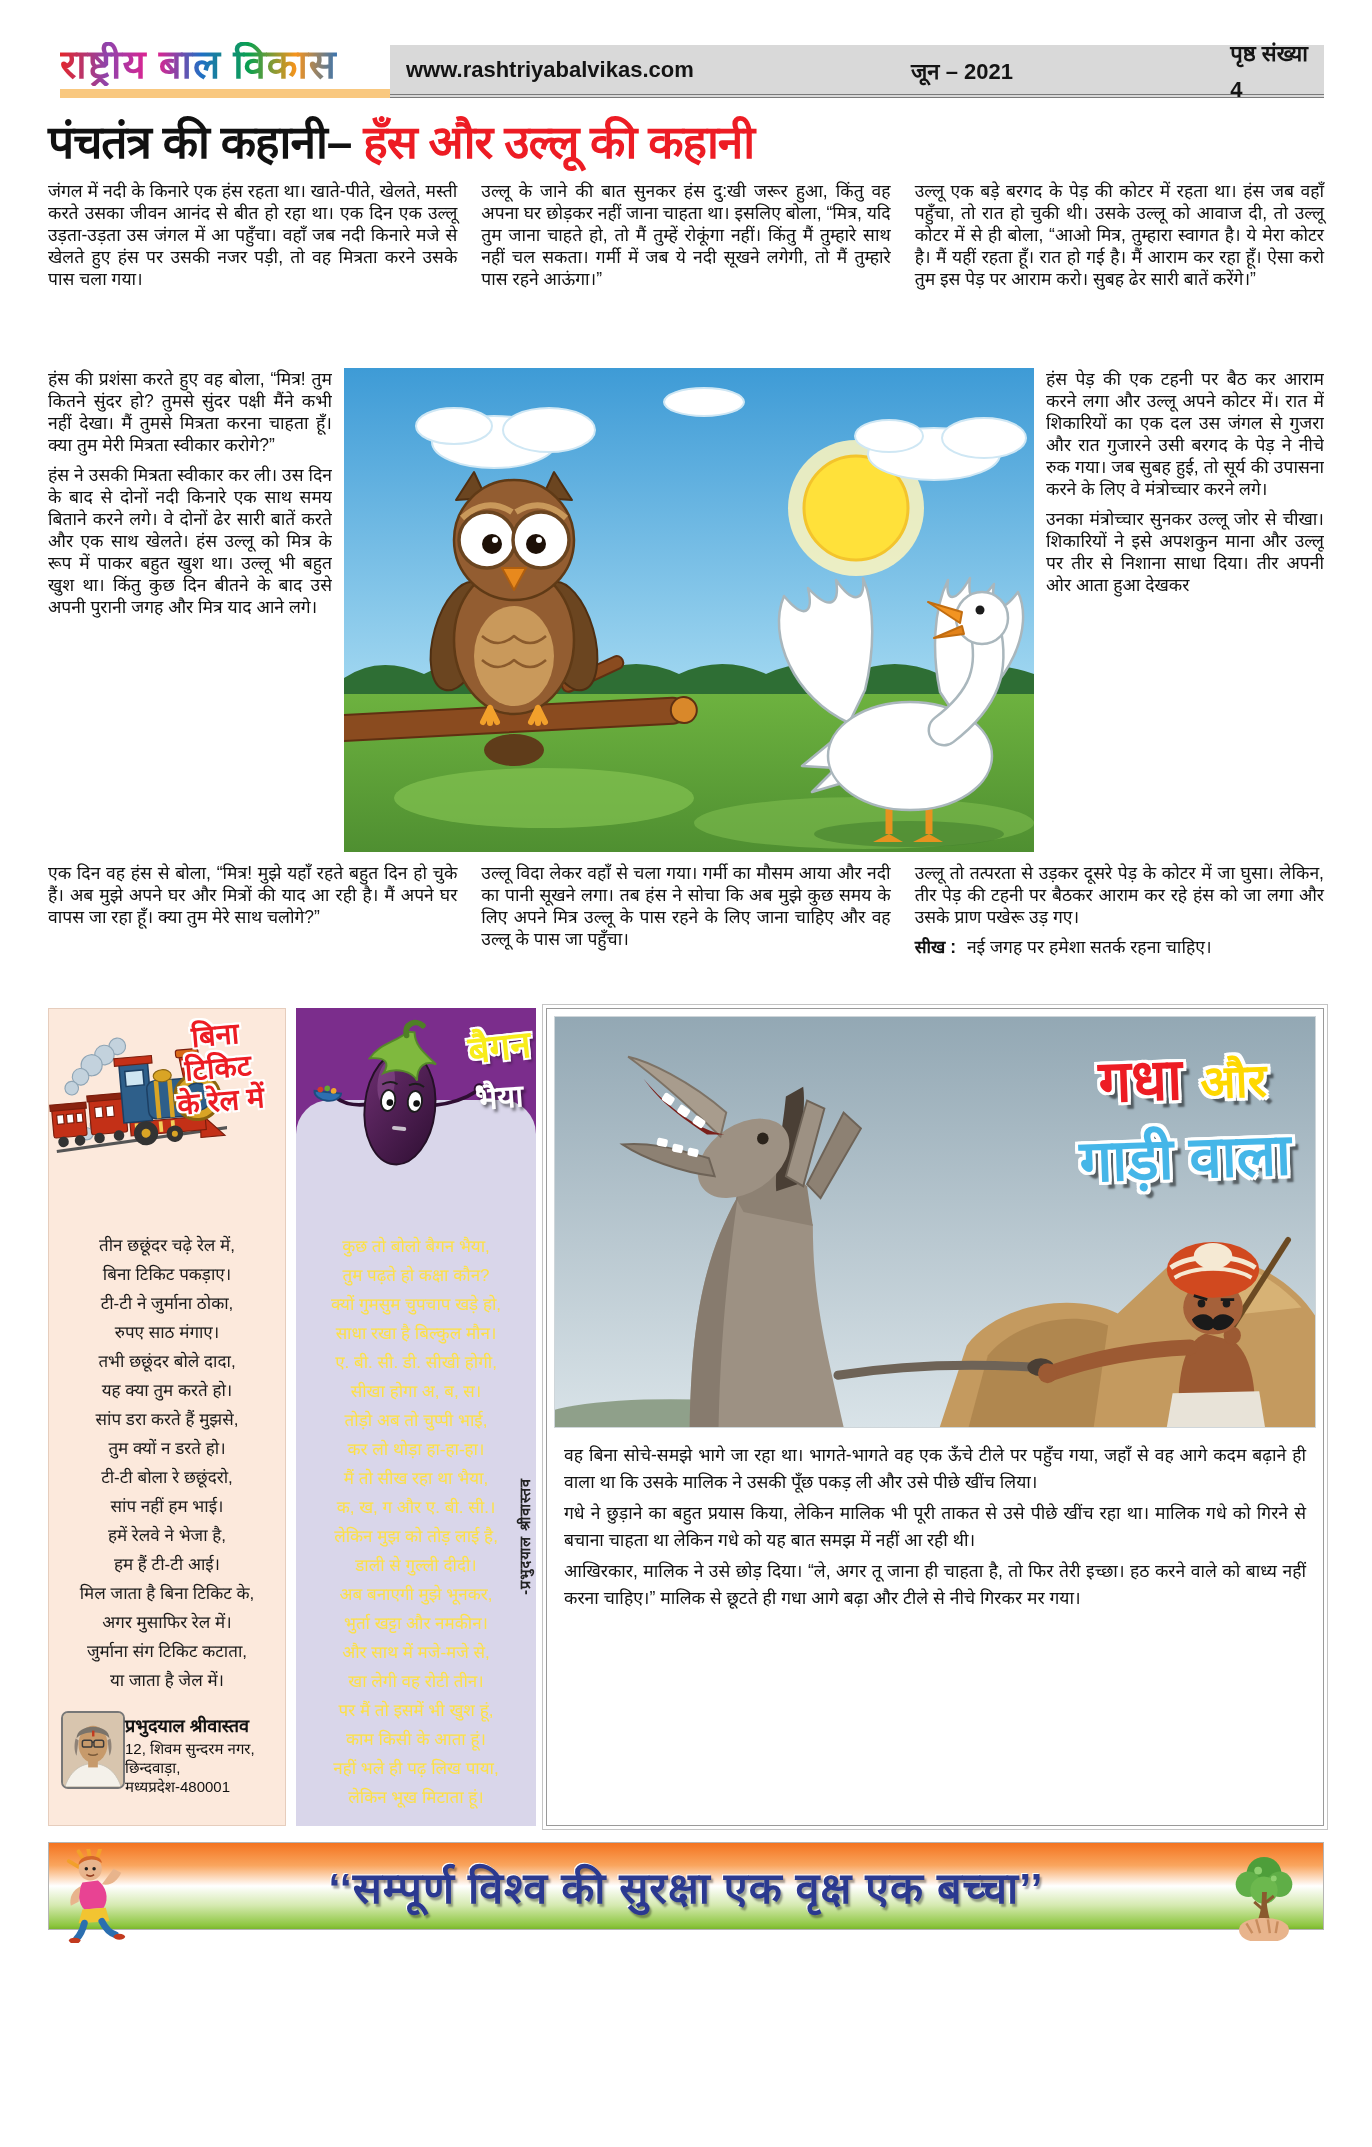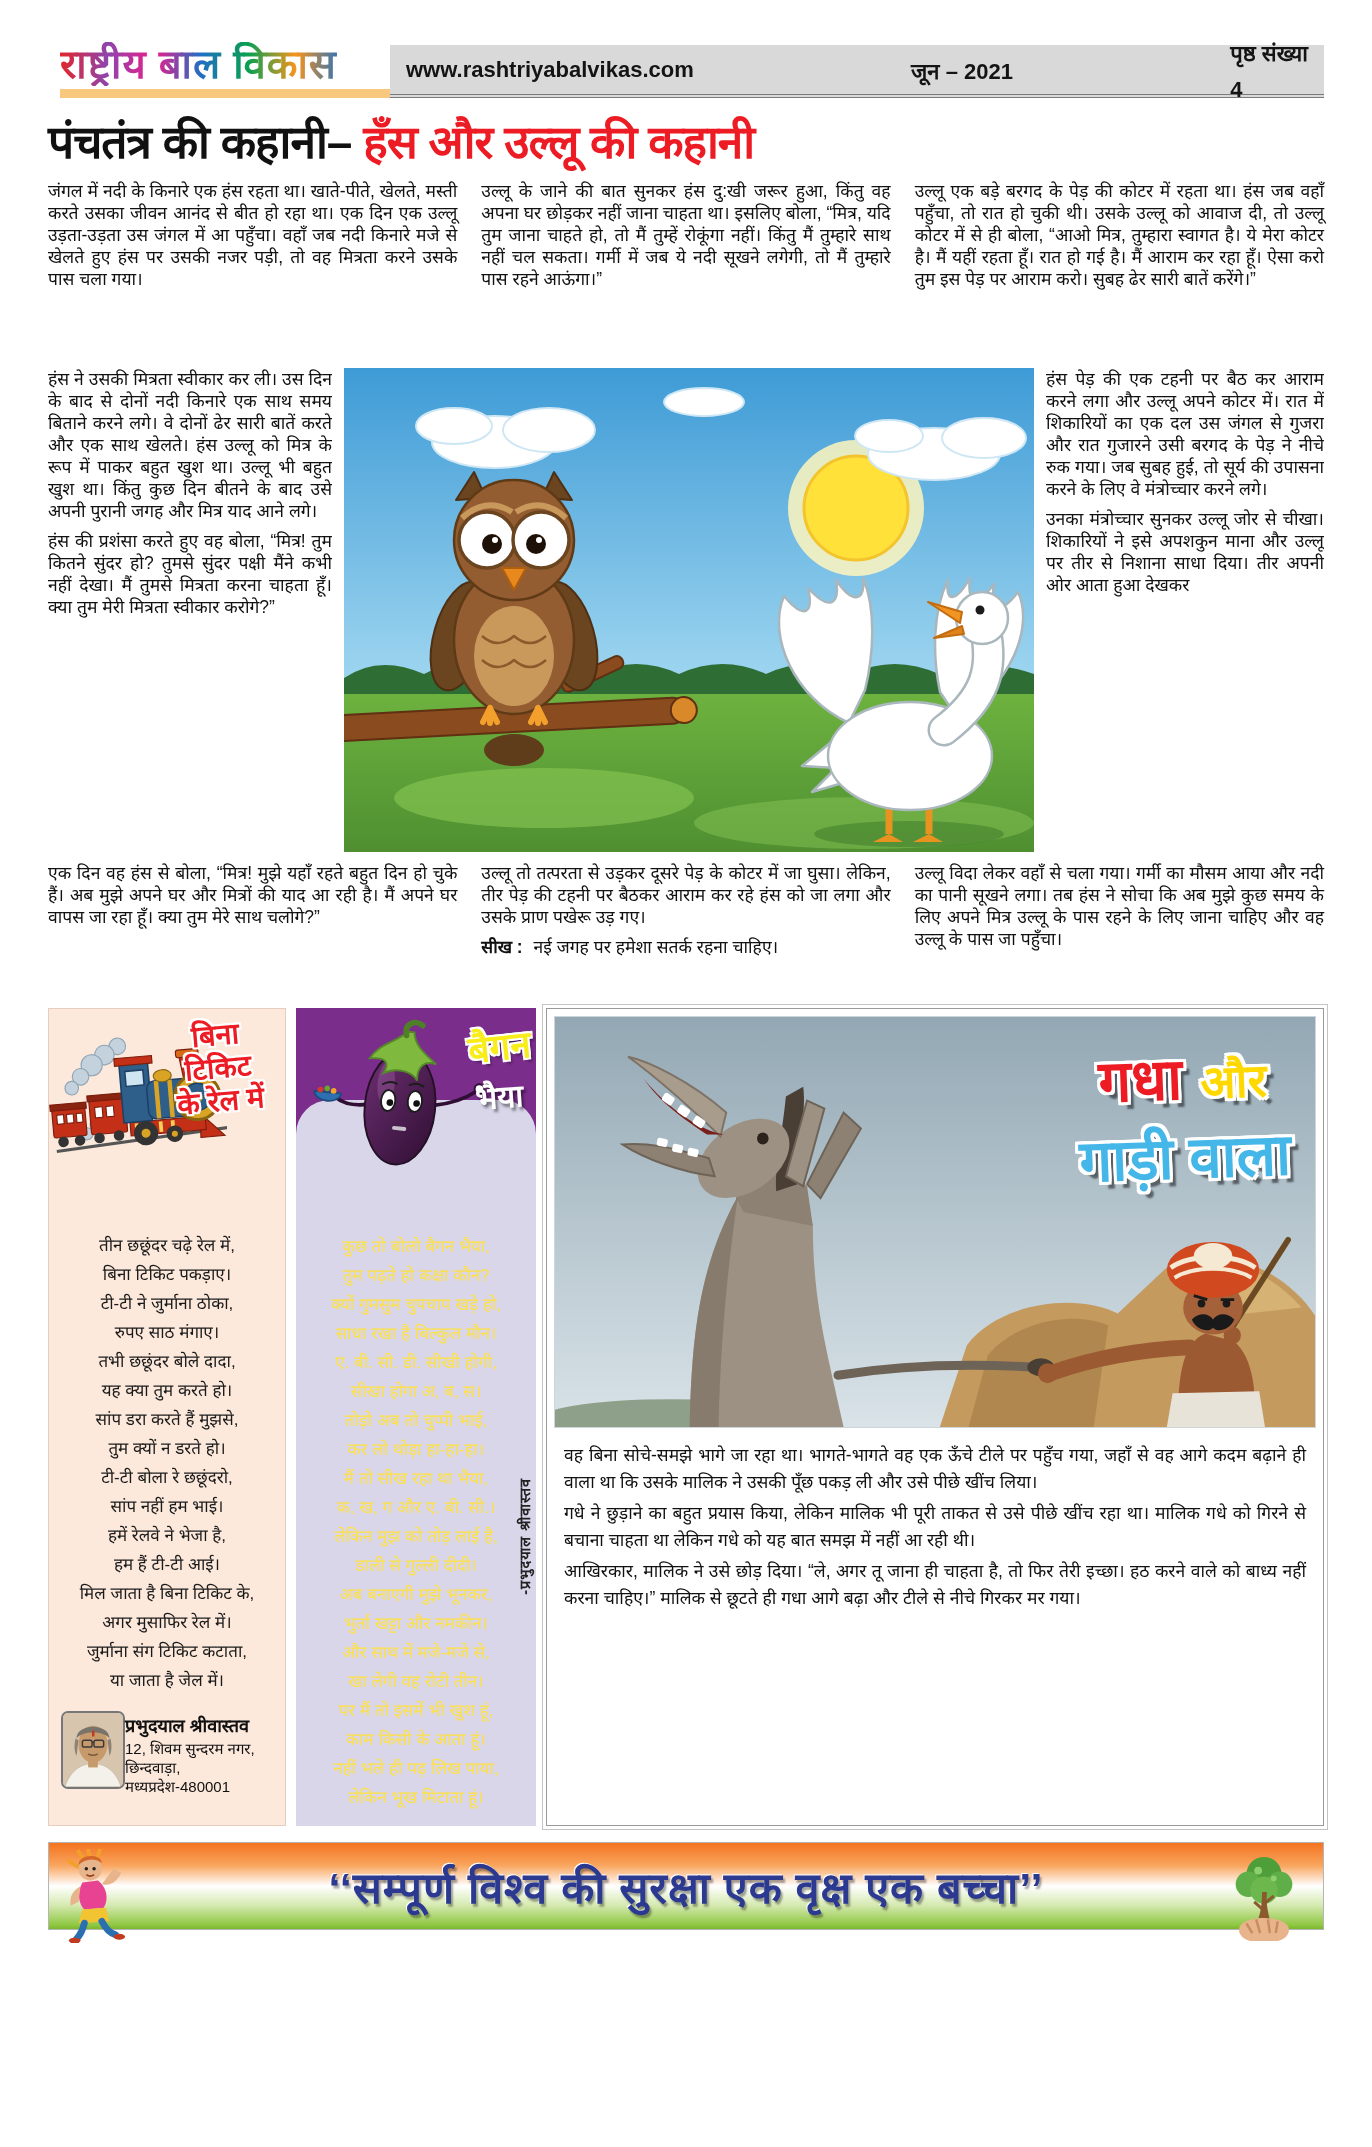--- a/index.html
+++ b/index.html
@@ -134,22 +134,22 @@
     <div>
         <p class="body">उल्लू के जाने की बात सुनकर हंस दु:खी जरूर हुआ, किंतु वह अपना घर छोड़कर नहीं जाना चाहता था। इसलिए बोला, “मित्र, यदि तुम जाना चाहते हो, तो मैं तुम्हें रोकूंगा नहीं। किंतु मैं तुम्हारे साथ नहीं चल सकता। गर्मी में जब ये नदी सूखने लगेगी, तो मैं तुम्हारे पास रहने आऊंगा।”</p>
       </div>
     <div>
         <p class="body">उल्लू एक बड़े बरगद के पेड़ की कोटर में रहता था। हंस जब वहाँ पहुँचा, तो रात हो चुकी थी। उसके उल्लू को आवाज दी, तो उल्लू कोटर में से ही बोला, “आओ मित्र, तुम्हारा स्वागत है। ये मेरा कोटर है। मैं यहीं रहता हूँ। रात हो गई है। मैं आराम कर रहा हूँ। ऐसा करो तुम इस पेड़ पर आराम करो। सुबह ढेर सारी बातें करेंगे।”</p>
       </div>
   </div>
 
   <div class="row-mid">
     <div class="side">
+      <p class="body">हंस की प्रशंसा करते हुए वह बोला, “मित्र! तुम कितने सुंदर हो? तुमसे सुंदर पक्षी मैंने कभी नहीं देखा। मैं तुमसे मित्रता करना चाहता हूँ। क्या तुम मेरी मित्रता स्वीकार करोगे?”</p>
       <p class="body">हंस ने उसकी मित्रता स्वीकार कर ली। उस दिन के बाद से दोनों नदी किनारे एक साथ समय बिताने करने लगे। वे दोनों ढेर सारी बातें करते और एक साथ खेलते। हंस उल्लू को मित्र के रूप में पाकर बहुत खुश था। उल्लू भी बहुत खुश था। किंतु कुछ दिन बीतने के बाद उसे अपनी पुरानी जगह और मित्र याद आने लगे।</p>
-      <p class="body">हंस की प्रशंसा करते हुए वह बोला, “मित्र! तुम कितने सुंदर हो? तुमसे सुंदर पक्षी मैंने कभी नहीं देखा। मैं तुमसे मित्रता करना चाहता हूँ। क्या तुम मेरी मित्रता स्वीकार करोगे?”</p>
     </div>
     <div class="scene-wrap">
       <svg viewBox="0 0 690 484" width="100%" height="100%" preserveAspectRatio="none">
         <defs>
           <linearGradient id="sky" x1="0" y1="0" x2="0" y2="1">
             <stop offset="0" stop-color="#3e9bd6"></stop>
               <stop offset="0.65" stop-color="#9fd6f0"></stop>
               <stop offset="1" stop-color="#bfe7f8"></stop>
           </linearGradient>
           <linearGradient id="grass" x1="0" y1="0" x2="0" y2="1">
@@ -228,29 +228,29 @@
       <p class="body">हंस पेड़ की एक टहनी पर बैठ कर आराम करने लगा और उल्लू अपने कोटर में। रात में शिकारियों का एक दल उस जंगल से गुजरा और रात गुजारने उसी बरगद के पेड़ ने नीचे रुक गया। जब सुबह हुई, तो सूर्य की उपासना करने के लिए वे मंत्रोच्चार करने लगे।</p>
       <p class="body">उनका मंत्रोच्चार सुनकर उल्लू जोर से चीखा। शिकारियों ने इसे अपशकुन माना और उल्लू पर तीर से निशाना साधा दिया। तीर अपनी ओर आता हुआ देखकर</p>
     </div>
   </div>
 
   <div class="row-bot">
     <div>
         <p class="body">एक दिन वह हंस से बोला, “मित्र! मुझे यहाँ रहते बहुत दिन हो चुके हैं। अब मुझे अपने घर और मित्रों की याद आ रही है। मैं अपने घर वापस जा रहा हूँ। क्या तुम मेरे साथ चलोगे?”</p>
       </div>
     <div>
+        <p class="body">उल्लू विदा लेकर वहाँ से चला गया। गर्मी का मौसम आया और नदी का पानी सूखने लगा। तब हंस ने सोचा कि अब मुझे कुछ समय के लिए अपने मित्र उल्लू के पास रहने के लिए जाना चाहिए और वह उल्लू के पास जा पहुँचा।</p>
+      </div>
+    <div>
       <p class="body">उल्लू तो तत्परता से उड़कर दूसरे पेड़ के कोटर में जा घुसा। लेकिन, तीर पेड़ की टहनी पर बैठकर आराम कर रहे हंस को जा लगा और उसके प्राण पखेरू उड़ गए।</p>
       <p class="body moral">
         <b>सीख :</b>
         <span>नई जगह पर हमेशा सतर्क रहना चाहिए।</span>
       </p>
     </div>
-    <div>
-        <p class="body">उल्लू विदा लेकर वहाँ से चला गया। गर्मी का मौसम आया और नदी का पानी सूखने लगा। तब हंस ने सोचा कि अब मुझे कुछ समय के लिए अपने मित्र उल्लू के पास रहने के लिए जाना चाहिए और वह उल्लू के पास जा पहुँचा।</p>
-      </div>
   </div>
 
   <div class="bottom">
 
     <div class="box1">
       <div class="box1-art">
         <svg viewBox="0 0 236 168" width="178" height="168">
           <g transform="rotate(-5 118 84)">
             <g fill="#c3d2dd" stroke="#8fa5b5" stroke-width="1.5">
               <circle cx="96" cy="20" r="11"></circle>

